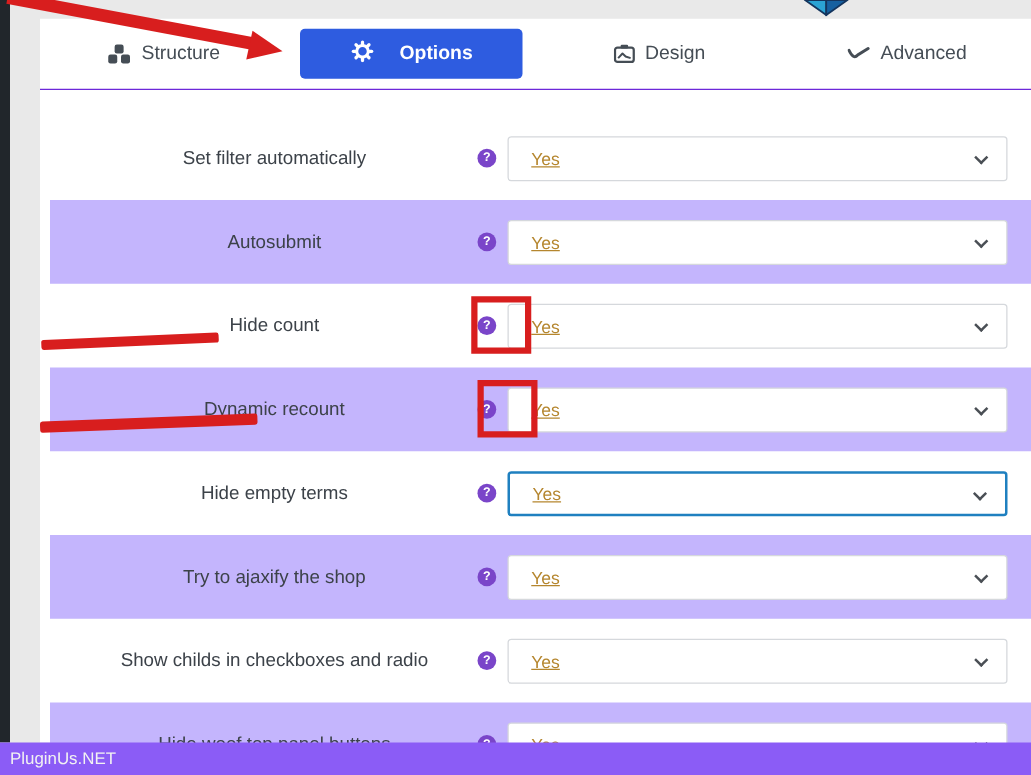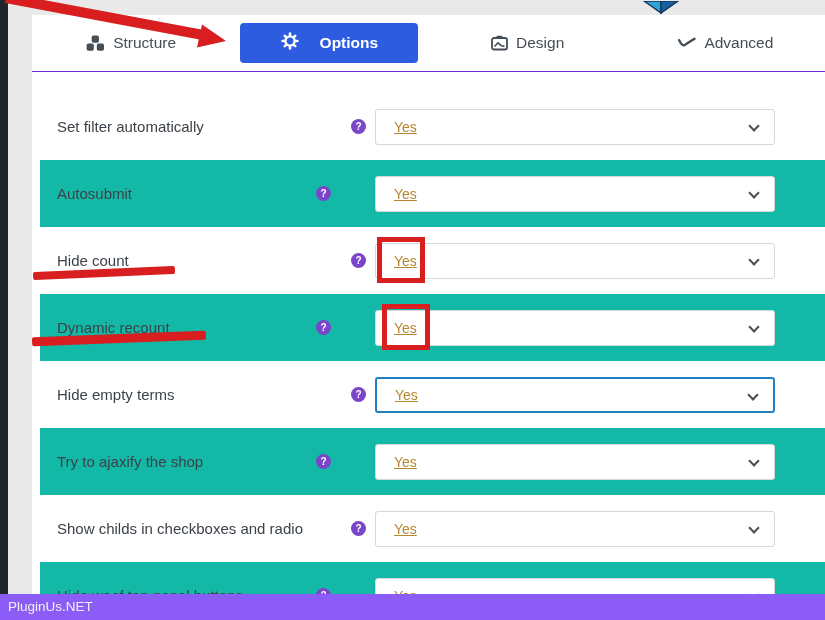--- a/index.html
+++ b/index.html
@@ -52,23 +52,24 @@
   }
 
   
   .rows { margin-top: 21px; }
   .row {
     height: 67px;
     margin-left: 8px;
     display: flex;
     align-items: center;
     padding-left: 17px;
-    padding-right: 50px;
-  }
-  .row.band { background: #14b8a6; gap: 35px; }
+    padding-right: 19px;
+    text-align: center;
+  }
+  .row.band { background: #c4b5fd; }
   .row-label {
     flex: 1;
     font-size: 15px;
     color: #3c4249;
   }
   .help {
     width: 15px; height: 15px;
     border-radius: 50%;
     background: #7a45c9;
     color: #ffffff;

